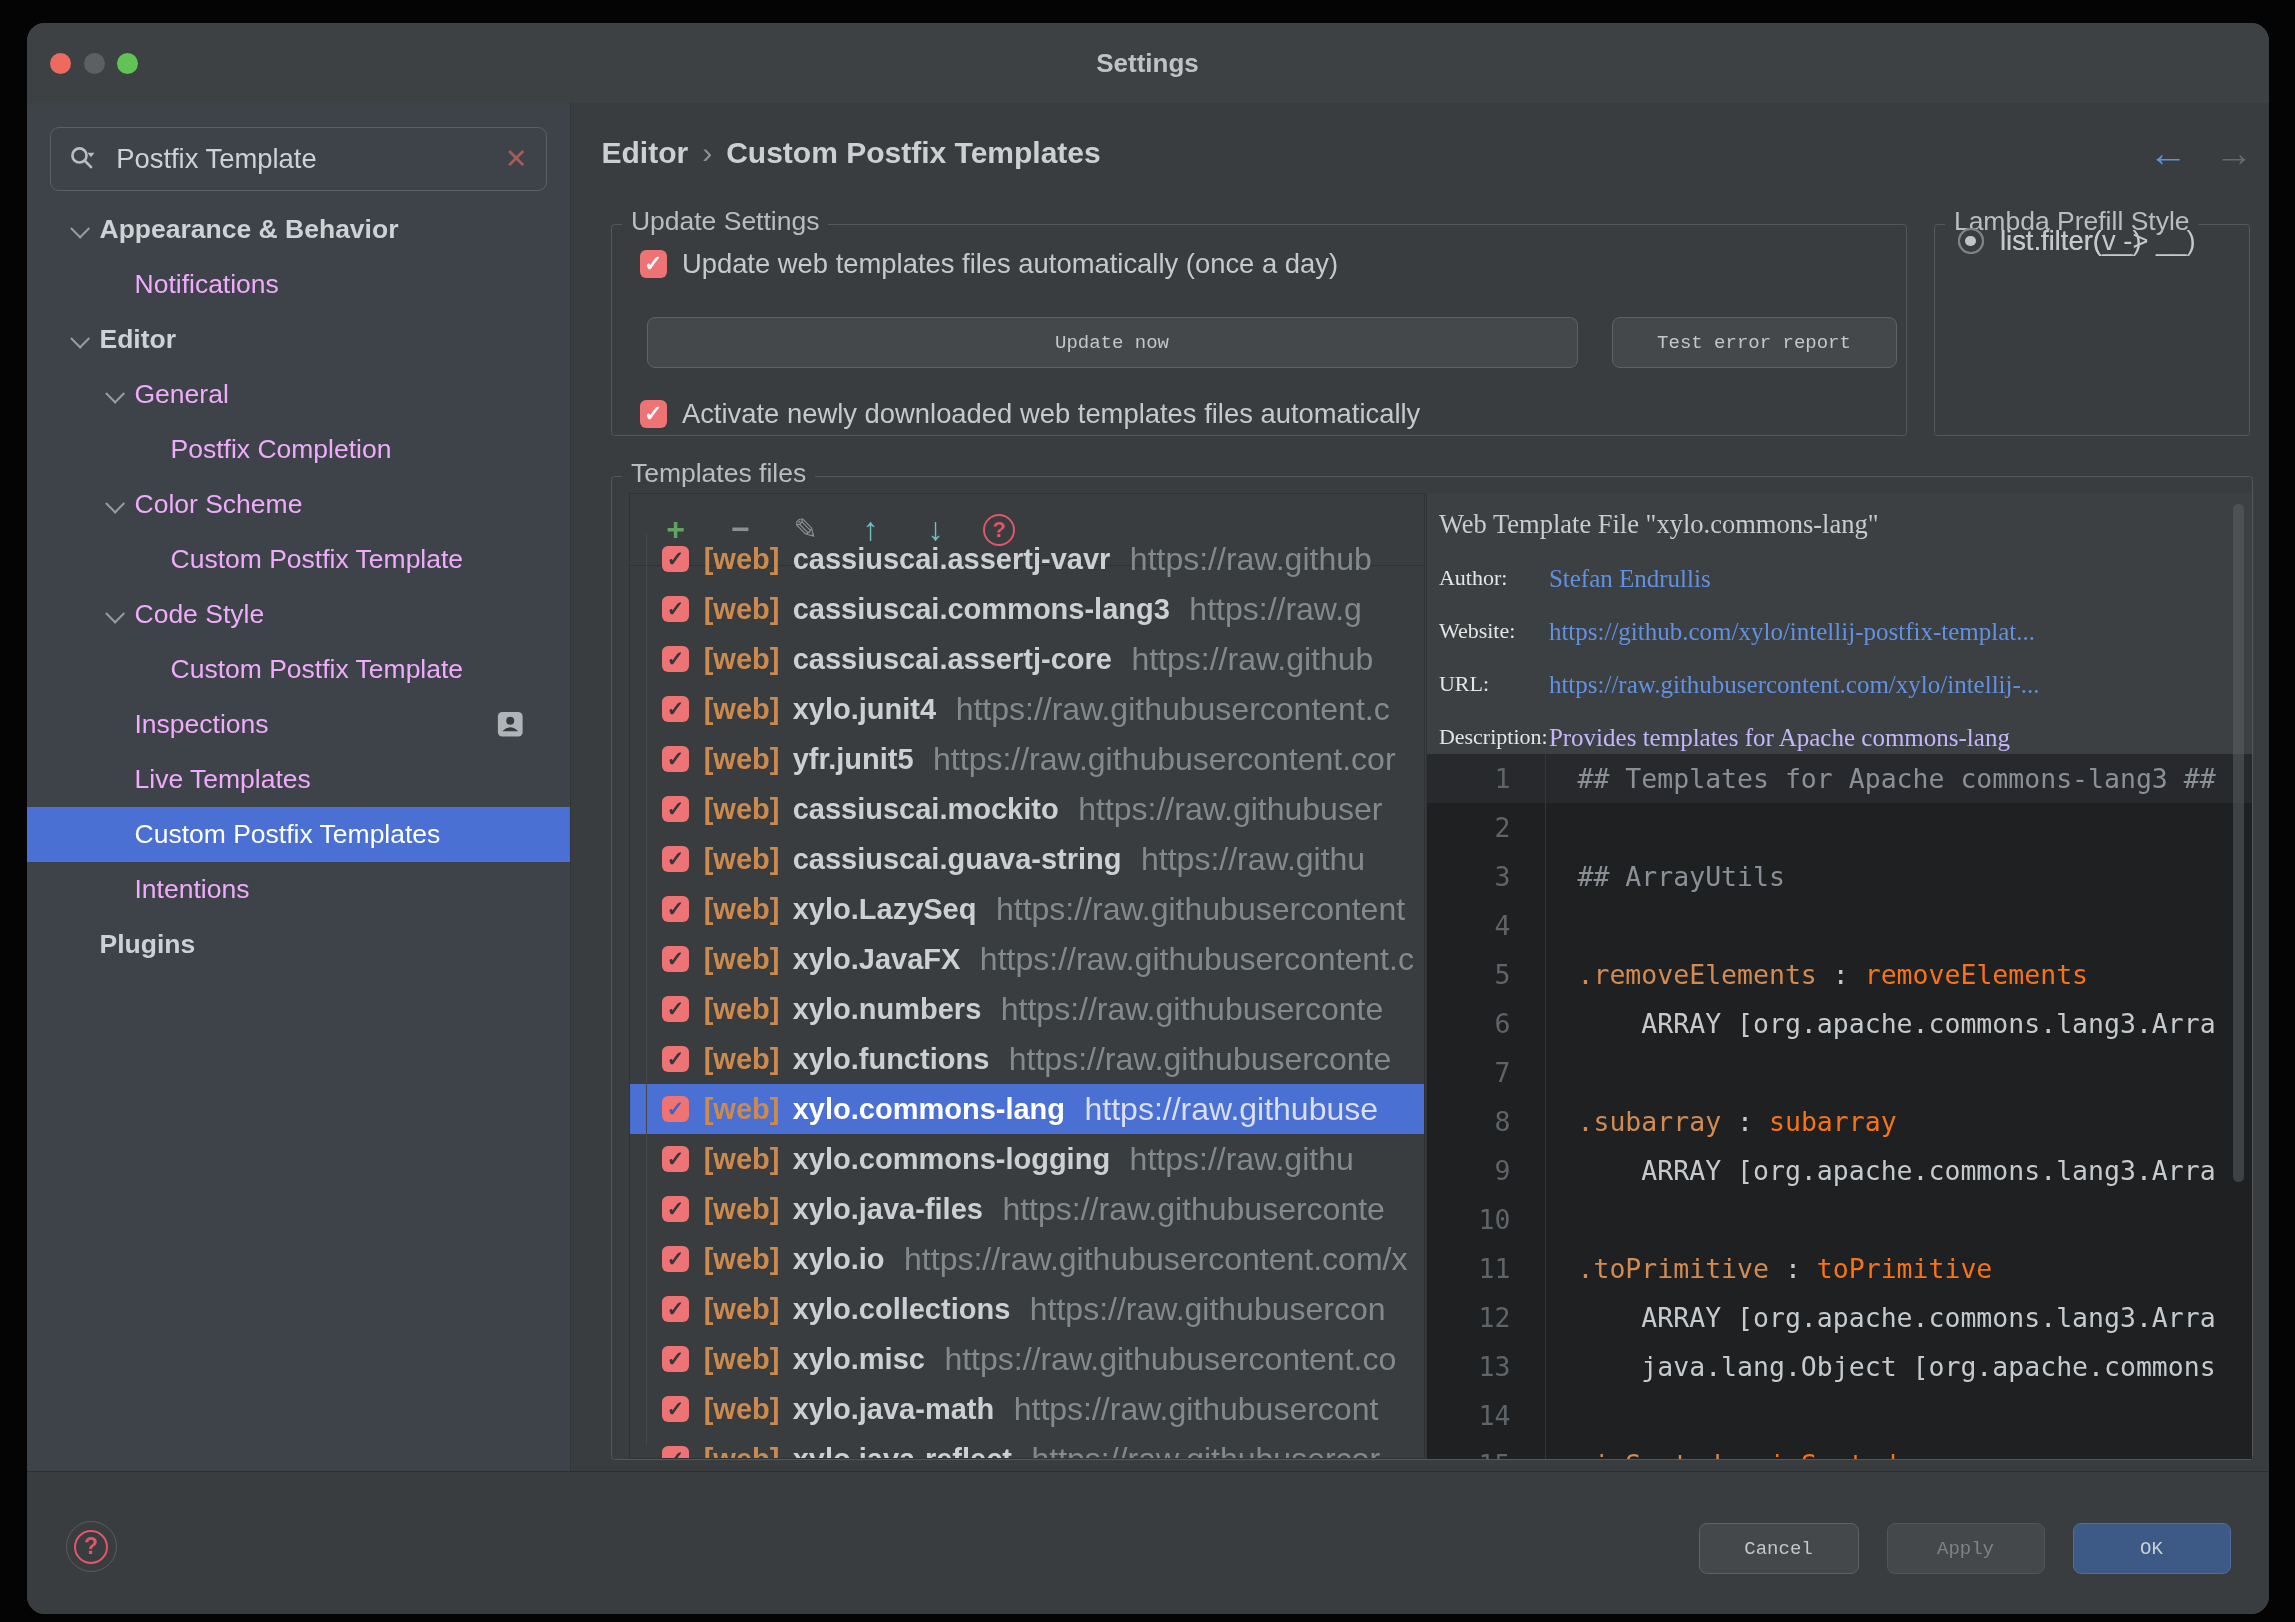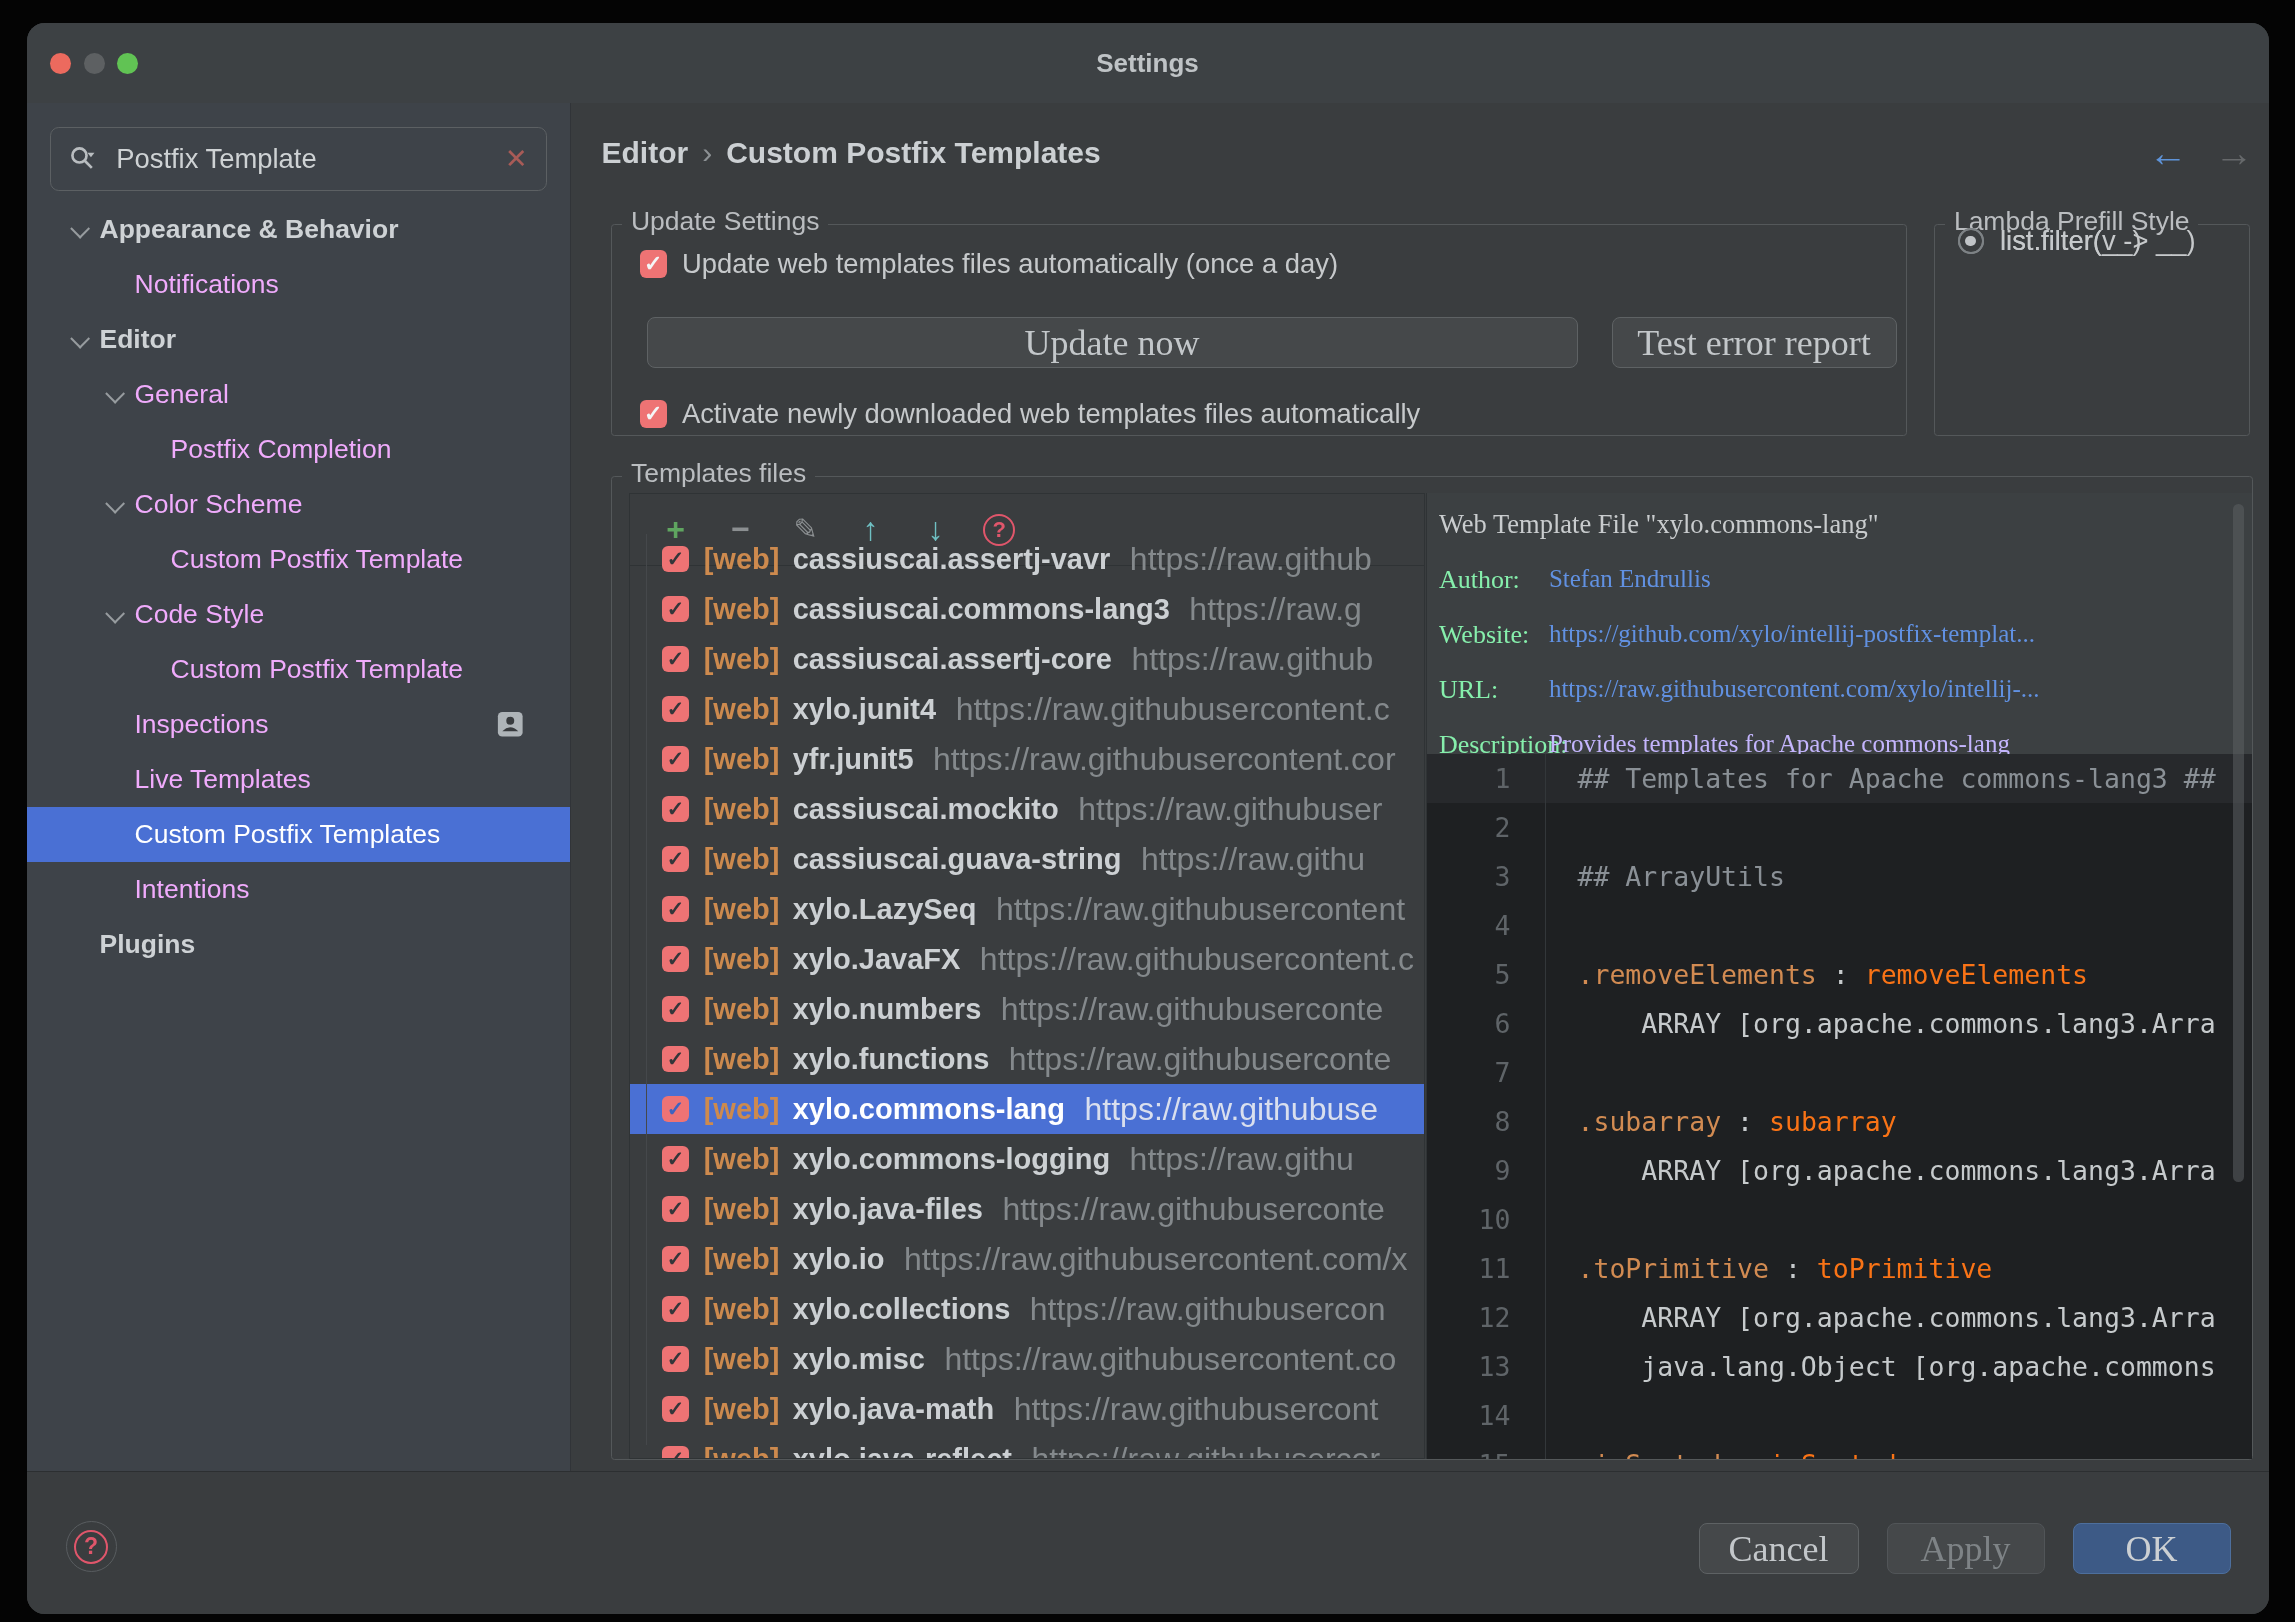--- a/index.html
+++ b/index.html
@@ -48,22 +48,22 @@
   #grp-update{left:584px;top:201px;width:1296px;height:212px;}
   #grp-lambda{left:1907px;top:201px;width:316px;height:212px;}
   #grp-templates{left:584px;top:453px;width:1642px;height:984px;}
 
   
   .cbx{width:27.4px;height:27.4px;background:#ee7374;border-radius:6.2px;display:flex;align-items:center;
        justify-content:center;font-size:22px;font-weight:bold;color:#f4f6f7;flex:none;box-sizing:border-box;}
   .cb-row{position:absolute;display:flex;align-items:center;}
   .cb-label{font-size:27.4px;color:#c6c9cb;margin-left:15px;white-space:nowrap;}
   .btn{position:absolute;background:#45484a;border:1.8px solid #5e6264;border-radius:8px;color:#c3c7ca;
-       font-size:36px;display:flex;align-items:center;justify-content:center;box-sizing:border-box;
-       font-family:Liberation Serif, serif;white-space:nowrap;}
+       font-size:19px;display:flex;align-items:center;justify-content:center;box-sizing:border-box;
+       font-family:Liberation Mono, monospace;white-space:nowrap;}
   #cb-auto{left:28px;top:23px;}
   #btn-updatenow{left:35px;top:92px;width:931px;height:51px;}
   #btn-testerror{left:1000px;top:92px;width:285px;height:51px;}
   #cb-activate{left:28px;top:173px;}
   .radio-row{position:absolute;left:23px;display:flex;align-items:center;}
   .radio{width:26.5px;height:26.5px;border:2.7px solid #7d8285;border-radius:50%;box-sizing:border-box;
          position:relative;flex:none;}
   .radio.selected::after{content:"";position:absolute;left:50%;top:50%;width:10.6px;height:10.6px;
          margin:-5.3px 0 0 -5.3px;background:#c0c4c7;border-radius:50%;}
   .radio-label{font-size:27.4px;color:#c6c9cb;margin-left:16px;white-space:nowrap;}
@@ -92,21 +92,21 @@
   .trow.selected .name{color:#ffffff;}
   .trow .url{color:#84898c;font-size:32px;margin-left:19.5px;}
   .trow.selected .url{color:#d9dfee;}
 
   
   .detail{position:absolute;left:814px;top:16px;width:826px;height:966px;border-left:0.9px solid #2f3335;
           background:#3c4042;box-sizing:border-box;overflow:hidden;}
   .info{padding:10.6px 0 0 12.4px;font-family:"Liberation Serif",serif;}
   .info-title{font-size:26.5px;color:#c9ccce;margin:5.3px 0 25px 0;white-space:nowrap;}
   .field{display:flex;margin-bottom:25px;}
-  .f-label{width:110px;flex:none;font-size:26px;color:#86efac;white-space:nowrap;}
+  .f-label{width:110px;flex:none;font-size:22px;color:#e5e5e5;white-space:nowrap;}
   .f-value{font-size:25px;color:#c4b5fd;white-space:nowrap;}
   .f-value.link{color:#6191e2;}
   .editor{position:absolute;left:0;top:261px;right:0;bottom:0;background:#1e2022;
           font-family:"DejaVu Sans Mono",monospace;font-size:26.5px;overflow:hidden;}
   .eline{display:flex;align-items:center;height:49px;white-space:nowrap;}
   .eline.hl{background:#27292c;}
   .lnum{width:119px;flex:none;text-align:right;color:#5f6468;padding-right:34px;box-sizing:border-box;
         border-right:0.9px solid #33373a;height:49px;line-height:49px;}
   .ecode{padding-left:32px;white-space:pre;overflow:hidden;}
   .tok-comment{color:#8a9096;} .tok-key{color:#d28b52;} .tok-val{color:#f97316;} .tok-plain{color:#c6cacc;}

